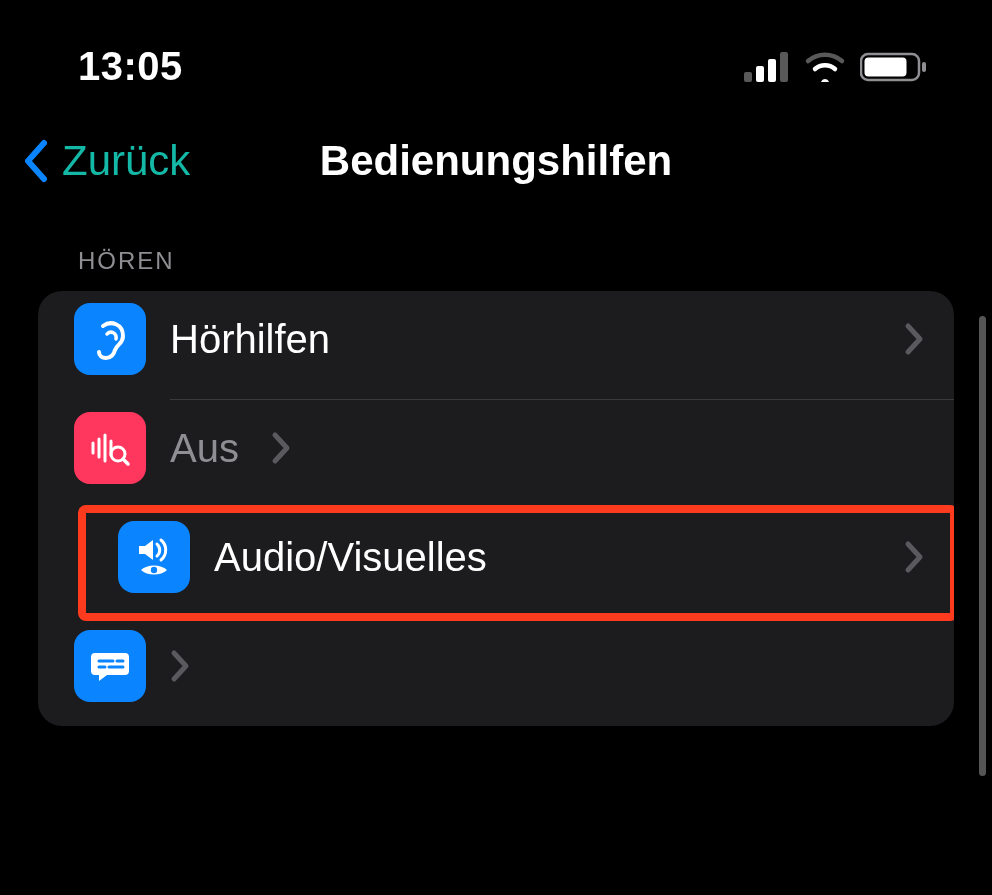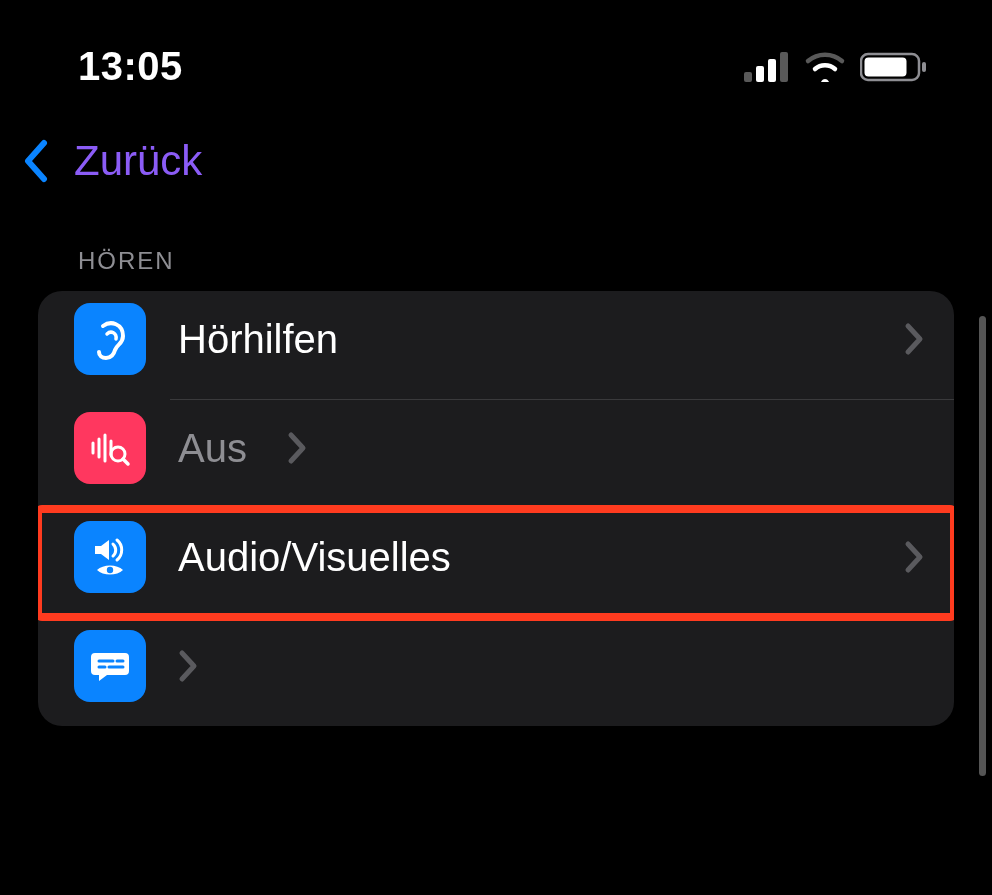--- a/index.html
+++ b/index.html
@@ -6,31 +6,31 @@
   html, body { width: 992px; height: 895px; background: #000; font-family: -apple-system, "Helvetica Neue", Helvetica, Arial, sans-serif; color: #fff; overflow: hidden; }
   .phone { width: 992px; height: 838px; position: relative; }
 
   
   .status-bar { display: flex; align-items: center; justify-content: space-between; padding: 44px 64px 30px 78px; font-size: 40px; font-weight: 600; letter-spacing: 0.5px; }
   .status-right { display: flex; align-items: center; gap: 14px; }
   .status-right svg { display: block; }
 
   
   .nav-bar { position: relative; height: 84px; display: flex; align-items: center; }
-  .nav-back { position: absolute; left: 22px; top: 50%; transform: translateY(-50%); display: flex; align-items: center; gap: 24px; color: #8b5cf6; font-size: 42px; }
+  .nav-back { position: absolute; left: 22px; top: 50%; transform: translateY(-50%); display: flex; align-items: center; gap: 12px; color: #14b8a6; font-size: 42px; }
   .nav-back svg { display: block; }
   .nav-title { position: absolute; left: 0; right: 0; text-align: center; font-size: 42px; font-weight: 600; color: #fff; }
 
   
   .section-header { margin: 44px 0 16px 78px; font-size: 24px; letter-spacing: 2px; color: #8e8e93; text-transform: uppercase; }
 
   
   .list-group { margin: 0 38px; background: #1c1c1e; border-radius: 24px; overflow: hidden; }
-  .list-row { position: relative; display: flex; align-items: center; min-height: 108px; padding: 6px 28px 18px 36px; gap: 32px; }
-  .list-row.highlighted { outline: 8px solid #ff3b1f; outline-offset: -4px; border-radius: 4px; }
+  .list-row { position: relative; display: flex; align-items: center; min-height: 108px; padding: 6px 28px 18px 36px; gap: 24px; }
+  .list-row.highlighted { outline: 8px solid #ff3b1f; outline-offset: -4px; border-radius: 4px; margin-left: 44px; }
   .row-divider { height: 1px; background: #3a3a3c; margin-left: 132px; }
   .row-icon { width: 72px; height: 72px; border-radius: 16px; display: flex; align-items: center; justify-content: center; flex-shrink: 0; }
   .row-icon svg { width: 46px; height: 46px; }
   .bg-blue { background: #0a84ff; }
   .bg-red { background: #ff375f; }
   .row-label { font-size: 40px; font-weight: 400; color: #fff; flex: 1; white-space: nowrap; }
   .row-value { font-size: 40px; color: #8e8e93; margin-right: 8px; }
   .row-chevron { flex-shrink: 0; color: #5a5a5e; }
   .row-chevron svg { display: block; width: 22px; height: 34px; }
 
@@ -72,20 +72,21 @@
 
   <div class="nav-bar">
     <div class="nav-back">
       <span>
         <svg width="28" height="44" viewBox="0 0 28 44">
             <path d="M22 4 L6 22 L22 40" stroke="#0a84ff" stroke-width="6" fill="none" stroke-linecap="round" stroke-linejoin="round"></path>
           </svg>
       </span>
       <span>Zurück</span>
     </div>
+    <div class="nav-title">Bedienungshilfen</div>
   </div>
 
   <div class="section-header">HÖREN</div>
 
   <div class="list-group">
 
     <div class="list-row">
       <div class="row-icon bg-blue">
         <svg viewBox="0 0 46 46">
           <path d="M16 10 C24 4 36 8 36 20 C36 28 30 28 28 34 C27 38 24 42 19 42 C15 42 12 40 12 36" stroke="#fff" stroke-width="4" fill="none" stroke-linecap="round"></path>

